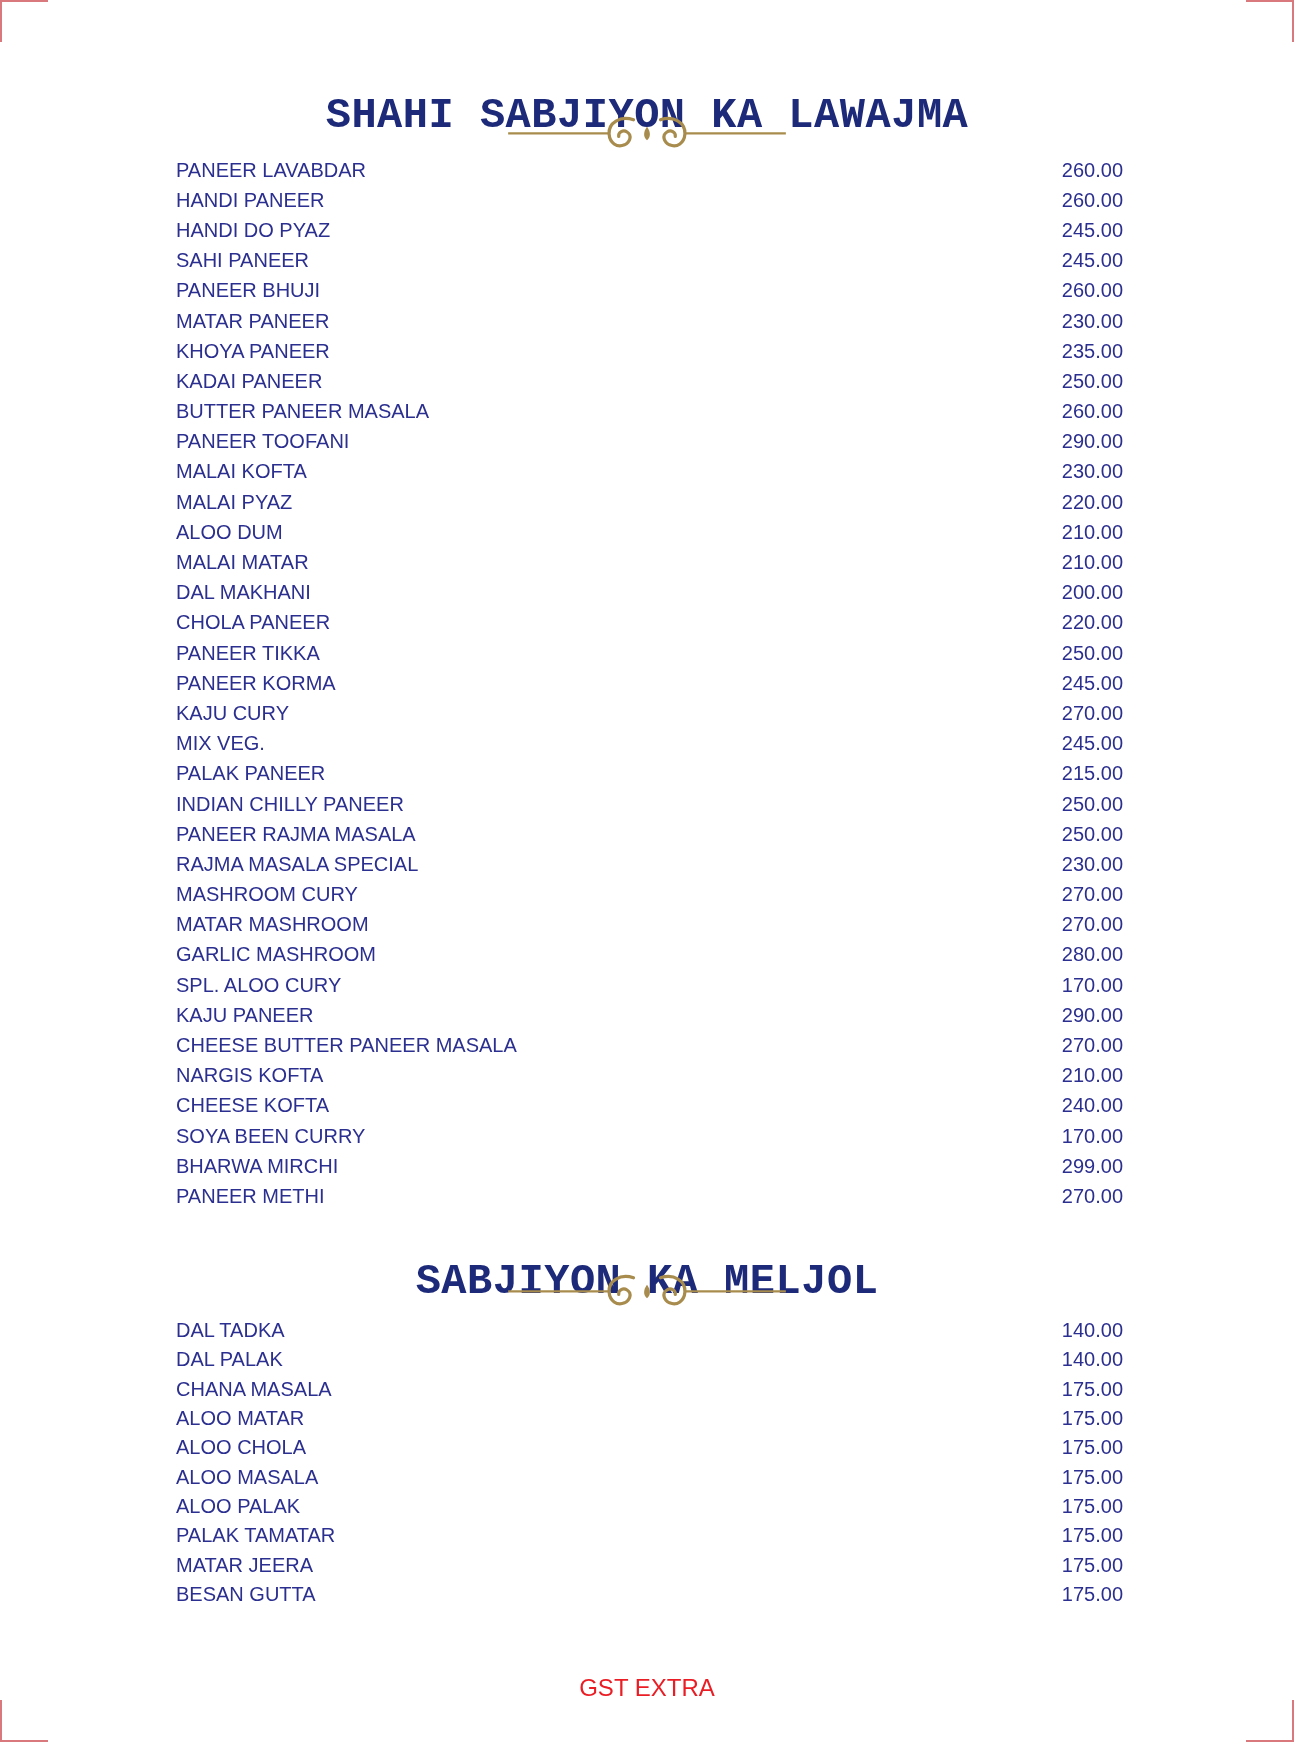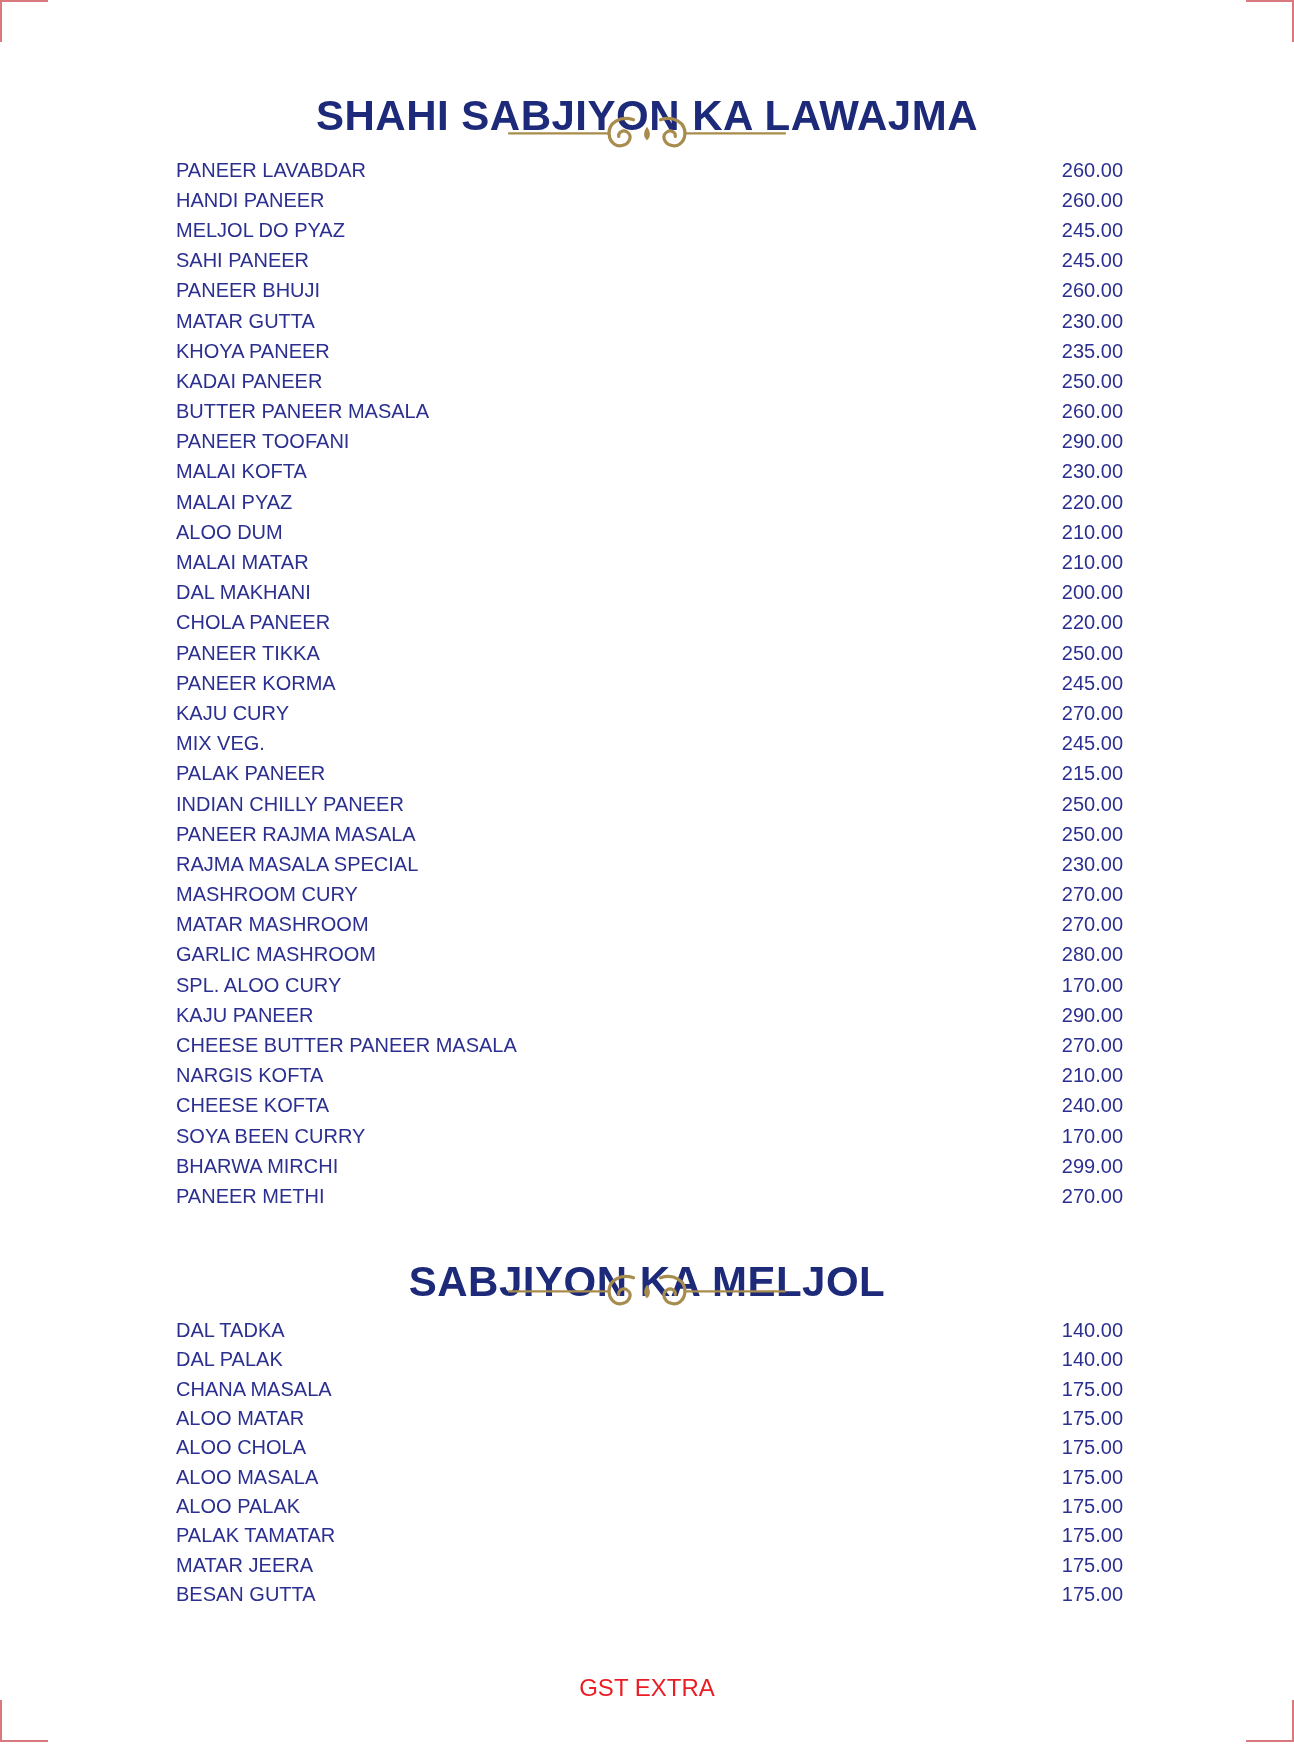--- a/index.html
+++ b/index.html
@@ -13,21 +13,21 @@
   
   .crop{position:absolute;width:46px;height:40px;}
   .crop-tl{top:0;left:0;border-top:2px solid var(--crop);border-left:2px solid var(--crop);}
   .crop-tr{top:0;right:0;border-top:2px solid var(--crop);border-right:2px solid var(--crop);}
   .crop-bl{bottom:2px;left:0;border-bottom:2px solid var(--crop);border-left:2px solid var(--crop);}
   .crop-br{bottom:2px;right:0;border-bottom:2px solid var(--crop);border-right:2px solid var(--crop);}
 
   .section-title{
     position:absolute;left:0;right:0;
     text-align:center;
-    font-family:Liberation Sans, sans-serif;
+    font-family:Liberation Mono, monospace;
     font-weight:600;
     font-size:42px;
     line-height:52px;
     letter-spacing:0.5px;
     color:var(--heading);
   }
   .title-1{top:62px;}
   .title-2{top:1228px;}
 
   .divider{
@@ -93,33 +93,33 @@
   <div class="menu-list list-0" id="list-0">
       <div class="row">
         <span class="item-name">PANEER LAVABDAR</span>
         <span class="item-price">260.00</span>
       </div>
       <div class="row">
         <span class="item-name">HANDI PANEER</span>
         <span class="item-price">260.00</span>
       </div>
       <div class="row">
-        <span class="item-name">MELJOL DO PYAZ</span>
+        <span class="item-name">HANDI DO PYAZ</span>
         <span class="item-price">245.00</span>
       </div>
       <div class="row">
         <span class="item-name">SAHI PANEER</span>
         <span class="item-price">245.00</span>
       </div>
       <div class="row">
         <span class="item-name">PANEER BHUJI</span>
         <span class="item-price">260.00</span>
       </div>
       <div class="row">
-        <span class="item-name">MATAR GUTTA</span>
+        <span class="item-name">MATAR PANEER</span>
         <span class="item-price">230.00</span>
       </div>
       <div class="row">
         <span class="item-name">KHOYA PANEER</span>
         <span class="item-price">235.00</span>
       </div>
       <div class="row">
         <span class="item-name">KADAI PANEER</span>
         <span class="item-price">250.00</span>
       </div>

